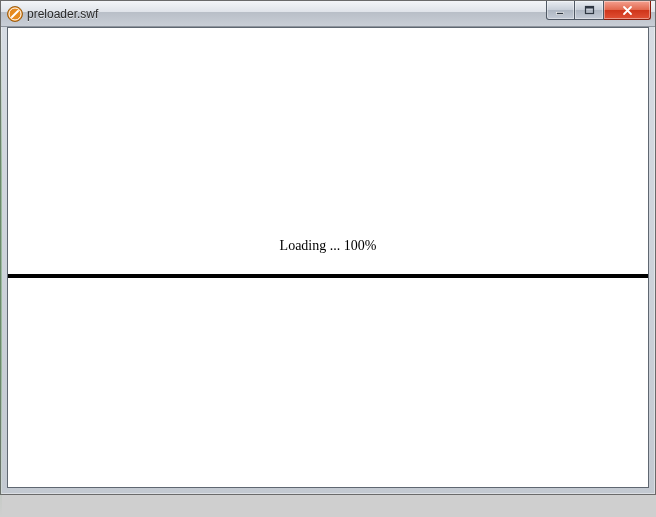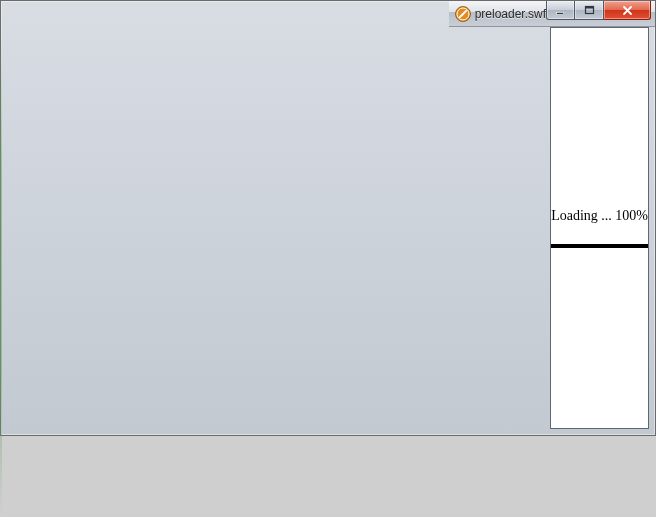--- a/index.html
+++ b/index.html
@@ -5,27 +5,26 @@
     * { margin: 0; padding: 0; box-sizing: border-box; }
     body {
       width: 656px;
       height: 517px;
       font-family: "Segoe UI", Tahoma, sans-serif;
       overflow: hidden;
       background: #cfcfcf;
     }
     .window {
       width: 656px;
-      height: 436px;
+      height: 495px;
       display: flex;
       flex-direction: column;
       border: 1px solid #6a6a6a;
       background: linear-gradient(to bottom, #d8dde4 0%, #c3c9d1 100%);
       box-shadow: inset 0 0 0 1px rgba(255,255,255,0.4);
-      align-items: flex-end;
     }
     .titlebar {
       height: 26px;
       display: flex;
       align-items: center;
       background: linear-gradient(to bottom,
         #f3f5f8 0%,
         #dfe3e9 45%,
         #b9bfc8 46%,
         #c9ced6 100%);

